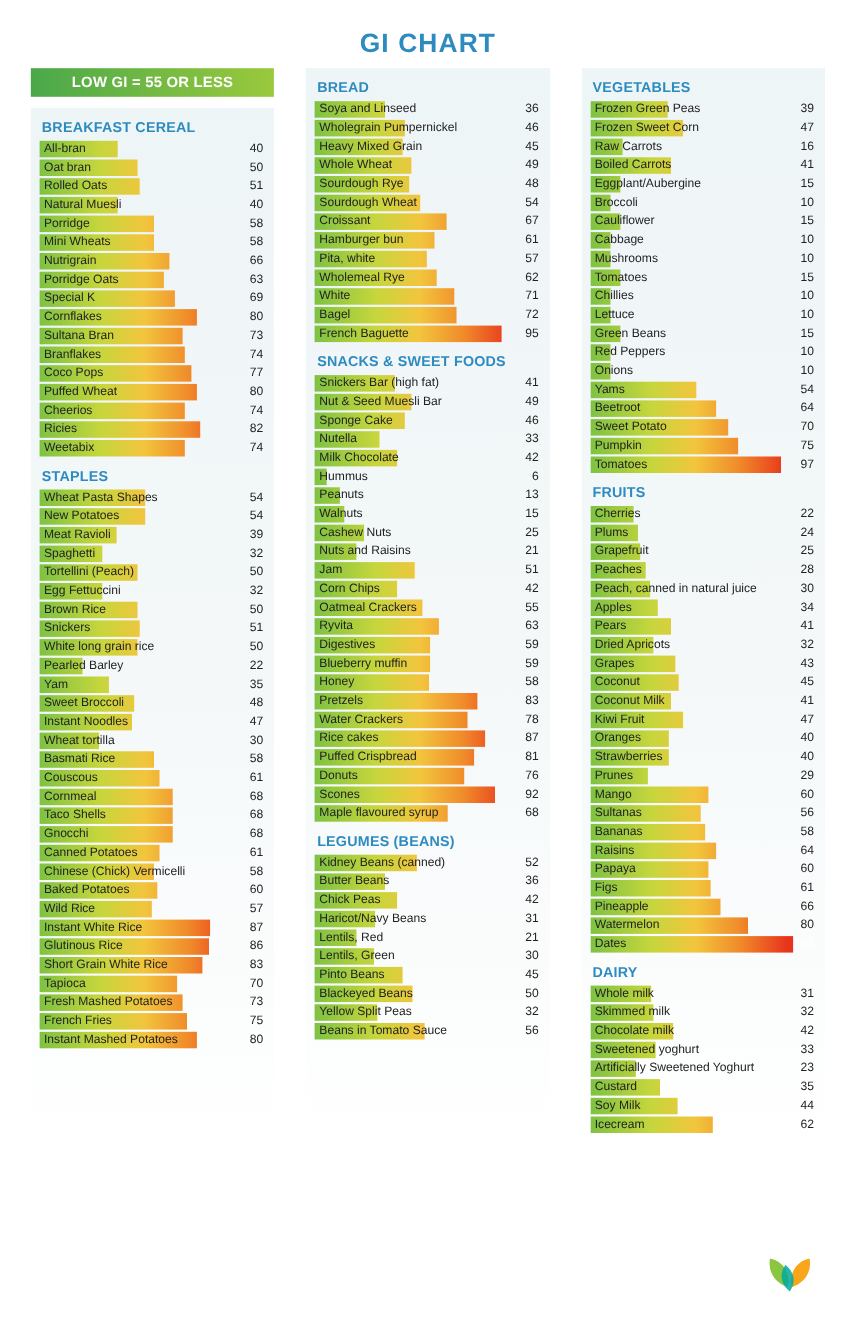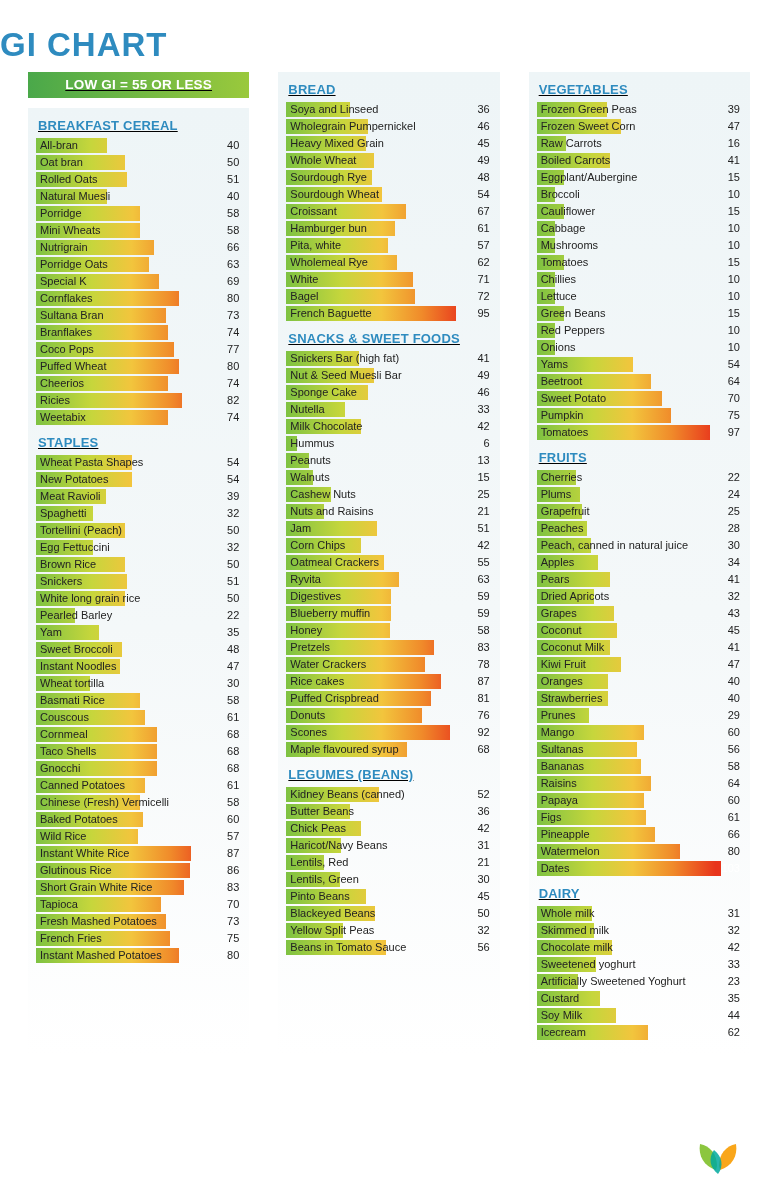--- a/index.html
+++ b/index.html
@@ -15,34 +15,33 @@
     position: relative;
     overflow: hidden;
   }
   .page {
     width: 778px;
     height: 1200px;
     position: relative;
     background: #ffffff;
   }
   .title {
-    text-align: left;
-    font-size: 33px;
+    text-align: center;
+    font-size: 24px;
     font-weight: bold;
     letter-spacing: 1px;
     color: #2e8bbf;
     padding-top: 26px;
     padding-bottom: 8px;
   }
   .columns {
     display: flex;
     justify-content: space-between;
     padding: 0 28px;
     gap: 29px;
-    text-decoration: underline;
   }
   .column {
     width: 226px;
     display: flex;
     flex-direction: column;
   }
   .col-header {
     height: 26px;
     line-height: 26px;
     text-align: center;
@@ -298,21 +297,21 @@
             <div class="rowlabel">Gnocchi</div>
             <div class="rowval">68</div>
           </div>
           <div class="row">
             <div class="bar" style="width: 109px; background: linear-gradient(to right, rgb(126, 194, 66) 0%, rgb(198, 214, 60) 51%, rgb(242, 197, 61) 88%, rgb(240, 138, 42) 125%, rgb(232, 52, 28) 164%);"></div>
             <div class="rowlabel">Canned Potatoes</div>
             <div class="rowval">61</div>
           </div>
           <div class="row">
             <div class="bar" style="width: 104px; background: linear-gradient(to right, rgb(126, 194, 66) 0%, rgb(198, 214, 60) 53%, rgb(242, 197, 61) 93%, rgb(240, 138, 42) 132%, rgb(232, 52, 28) 173%);"></div>
-            <div class="rowlabel">Chinese (Fresh) Vermicelli</div>
+            <div class="rowlabel">Chinese (Chick) Vermicelli</div>
             <div class="rowval">58</div>
           </div>
           <div class="row">
             <div class="bar" style="width: 107px; background: linear-gradient(to right, rgb(126, 194, 66) 0%, rgb(198, 214, 60) 52%, rgb(242, 197, 61) 89%, rgb(240, 138, 42) 127%, rgb(232, 52, 28) 167%);"></div>
             <div class="rowlabel">Baked Potatoes</div>
             <div class="rowval">60</div>
           </div>
           <div class="row">
             <div class="bar" style="width: 102px; background: linear-gradient(to right, rgb(126, 194, 66) 0%, rgb(198, 214, 60) 54%, rgb(242, 197, 61) 94%, rgb(240, 138, 42) 134%, rgb(232, 52, 28) 176%);"></div>
             <div class="rowlabel">Wild Rice</div>

